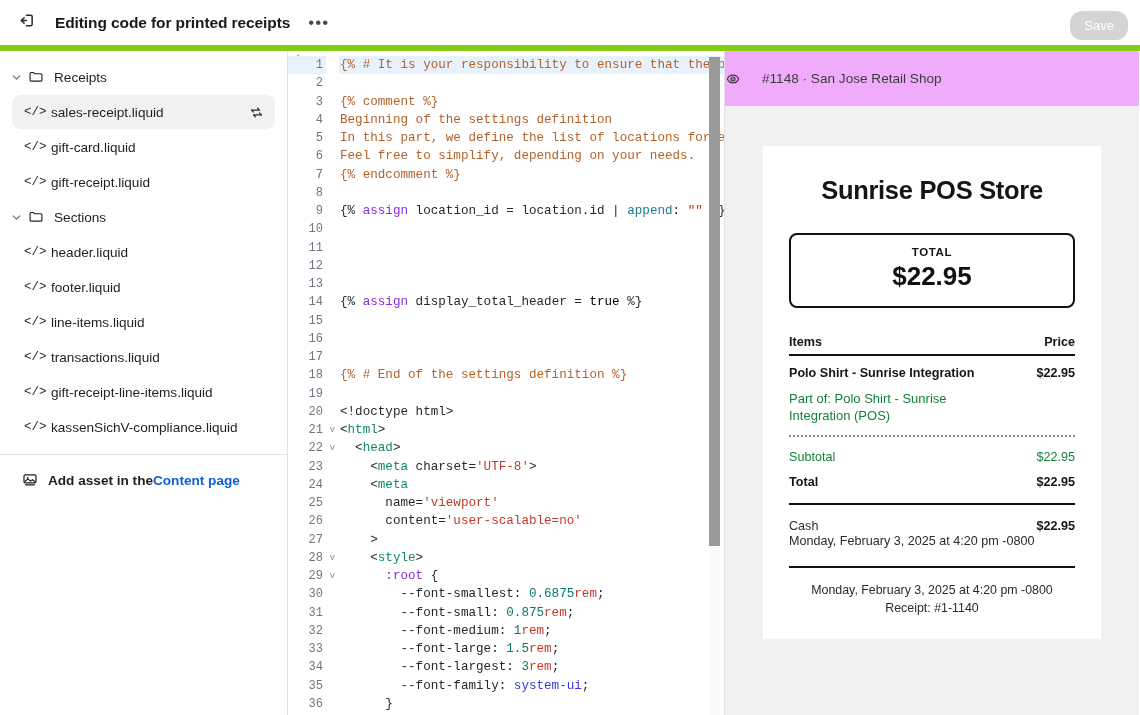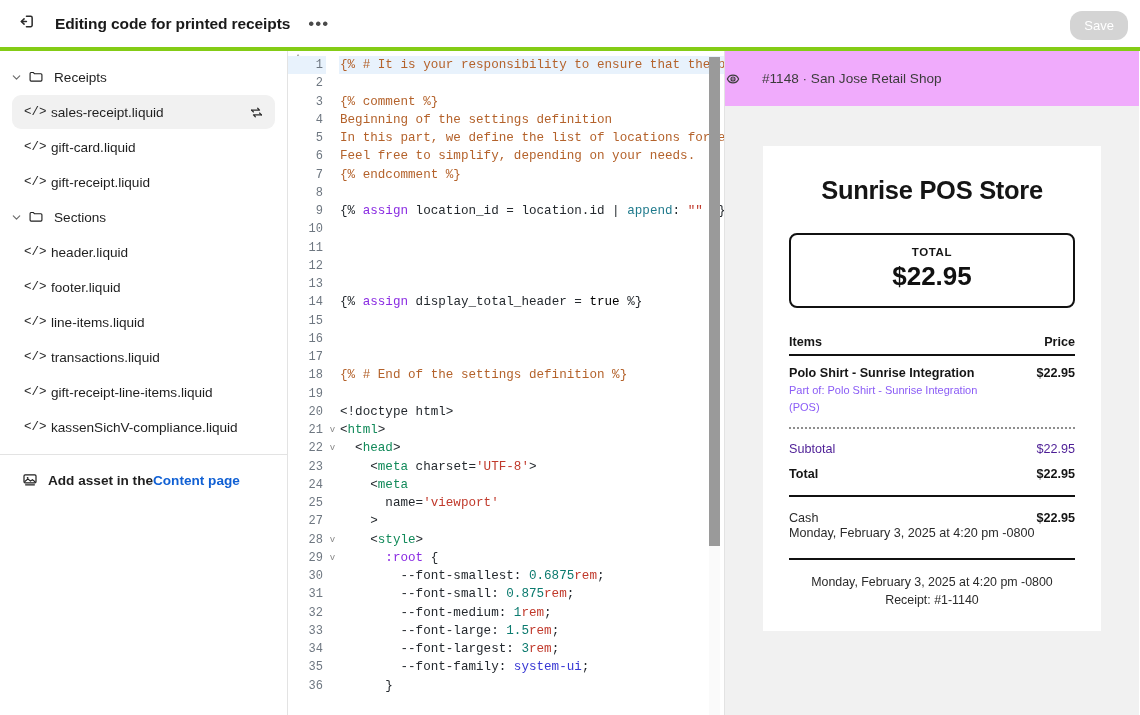--- a/index.html
+++ b/index.html
@@ -9,21 +9,21 @@
     overflow: hidden;
     background: #ffffff;
     font-family: "Liberation Sans", sans-serif;
     -webkit-font-smoothing: antialiased;
   }
 
   
   .topbar {
     position: absolute; left: 0; top: 0; width: 1140px; height: 51px;
     background: #ffffff;
-    border-bottom: 4px solid #84cc16;
+    border-bottom: 6px solid #84cc16;
     display: flex; align-items: center;
   }
   .exit-btn {
     margin-left: 10px; width: 30px; height: 30px;
     display: flex; align-items: center; justify-content: center;
     border-radius: 6px; cursor: pointer;
   }
   .topbar-title {
     margin-left: 15px;
     font-size: 15.5px; font-weight: bold; color: #1a1a1a;
@@ -182,29 +182,29 @@
   }
   .r-item { margin-top: 10px; }
   .r-item-top {
     display: flex; justify-content: space-between; align-items: flex-start;
   }
   .r-item-name {
     font-size: 12.6px; font-weight: bold; color: #151515; max-width: 210px;
   }
   .r-item-price { font-size: 12.6px; font-weight: bold; color: #151515; }
   .r-item-sub {
-    font-size: 11px; color: #8b5cf6; line-height: 17px;
-    margin-top: 2px; max-width: 195px;
+    font-size: 13px; color: #15803d; line-height: 17px;
+    margin-top: 10px; max-width: 195px;
   }
   .r-dotted {
     border-bottom: 2px dotted #8e8e8e; margin: 11px 0 10px 0; height: 0;
   }
   .r-row {
     display: flex; justify-content: space-between;
-    font-size: 12.6px; color: #4c1d95; padding: 3px 0;
+    font-size: 12.6px; color: #15803d; padding: 3px 0;
   }
   .r-row.bold { font-weight: bold; color: #151515; padding-top: 8px; }
   .r-rule { border-bottom: 2px solid #111111; margin: 11px 0 0 0; }
   .r-pay { margin-top: 14px; }
   .r-pay-row {
     display: flex; justify-content: space-between; font-size: 12.6px;
   }
   .r-pay-row .nm { color: #2b2b2b; }
   .r-pay-row .amt { font-weight: bold; color: #151515; }
   .r-pay-date { font-size: 12.6px; color: #2b2b2b; margin-top: 1px; }
@@ -344,20 +344,21 @@
         <div class="code-line"><span class="ln-gut">16</span><span class="ln-fold"></span><span class="ln-txt"></span></div>
         <div class="code-line"><span class="ln-gut">17</span><span class="ln-fold"></span><span class="ln-txt"></span></div>
         <div class="code-line"><span class="ln-gut">18</span><span class="ln-fold"></span><span class="ln-txt"><span class="t-com">{% # End of the settings definition %}</span></span></div>
         <div class="code-line"><span class="ln-gut">19</span><span class="ln-fold"></span><span class="ln-txt"></span></div>
         <div class="code-line"><span class="ln-gut">20</span><span class="ln-fold"></span><span class="ln-txt"><span class="t-plain">&lt;!doctype html&gt;</span></span></div>
         <div class="code-line"><span class="ln-gut">21</span><span class="ln-fold">v</span><span class="ln-txt"><span class="t-plain">&lt;</span><span class="t-tag">html</span><span class="t-plain">&gt;</span></span></div>
         <div class="code-line"><span class="ln-gut">22</span><span class="ln-fold">v</span><span class="ln-txt"><span class="t-plain">  &lt;</span><span class="t-tag">head</span><span class="t-plain">&gt;</span></span></div>
         <div class="code-line"><span class="ln-gut">23</span><span class="ln-fold"></span><span class="ln-txt"><span class="t-plain">    &lt;</span><span class="t-tag">meta</span><span class="t-plain"> charset=</span><span class="t-str">'UTF-8'</span><span class="t-plain">&gt;</span></span></div>
         <div class="code-line"><span class="ln-gut">24</span><span class="ln-fold"></span><span class="ln-txt"><span class="t-plain">    &lt;</span><span class="t-tag">meta</span></span></div>
         <div class="code-line"><span class="ln-gut">25</span><span class="ln-fold"></span><span class="ln-txt"><span class="t-plain">      name=</span><span class="t-str">'viewport'</span></span></div>
+        <div class="code-line"><span class="ln-gut">26</span><span class="ln-fold"></span><span class="ln-txt"><span class="t-plain">      content=</span><span class="t-str">'user-scalable=no'</span></span></div>
         <div class="code-line"><span class="ln-gut">27</span><span class="ln-fold"></span><span class="ln-txt"><span class="t-plain">    &gt;</span></span></div>
         <div class="code-line"><span class="ln-gut">28</span><span class="ln-fold">v</span><span class="ln-txt"><span class="t-plain">    &lt;</span><span class="t-tag">style</span><span class="t-plain">&gt;</span></span></div>
         <div class="code-line"><span class="ln-gut">29</span><span class="ln-fold">v</span><span class="ln-txt"><span class="t-plain">      </span><span class="t-sel">:root</span><span class="t-plain"> {</span></span></div>
         <div class="code-line"><span class="ln-gut">30</span><span class="ln-fold"></span><span class="ln-txt"><span class="t-plain">        --font-smallest: </span><span class="t-num">0.6875</span><span class="t-unit">rem</span><span class="t-plain">;</span></span></div>
         <div class="code-line"><span class="ln-gut">31</span><span class="ln-fold"></span><span class="ln-txt"><span class="t-plain">        --font-small: </span><span class="t-num">0.875</span><span class="t-unit">rem</span><span class="t-plain">;</span></span></div>
         <div class="code-line"><span class="ln-gut">32</span><span class="ln-fold"></span><span class="ln-txt"><span class="t-plain">        --font-medium: </span><span class="t-num">1</span><span class="t-unit">rem</span><span class="t-plain">;</span></span></div>
         <div class="code-line"><span class="ln-gut">33</span><span class="ln-fold"></span><span class="ln-txt"><span class="t-plain">        --font-large: </span><span class="t-num">1.5</span><span class="t-unit">rem</span><span class="t-plain">;</span></span></div>
         <div class="code-line"><span class="ln-gut">34</span><span class="ln-fold"></span><span class="ln-txt"><span class="t-plain">        --font-largest: </span><span class="t-num">3</span><span class="t-unit">rem</span><span class="t-plain">;</span></span></div>
         <div class="code-line"><span class="ln-gut">35</span><span class="ln-fold"></span><span class="ln-txt"><span class="t-plain">        --font-family: </span><span class="t-val">system-ui</span><span class="t-plain">;</span></span></div>
         <div class="code-line"><span class="ln-gut">36</span><span class="ln-fold"></span><span class="ln-txt"><span class="t-plain">      }</span></span></div>

